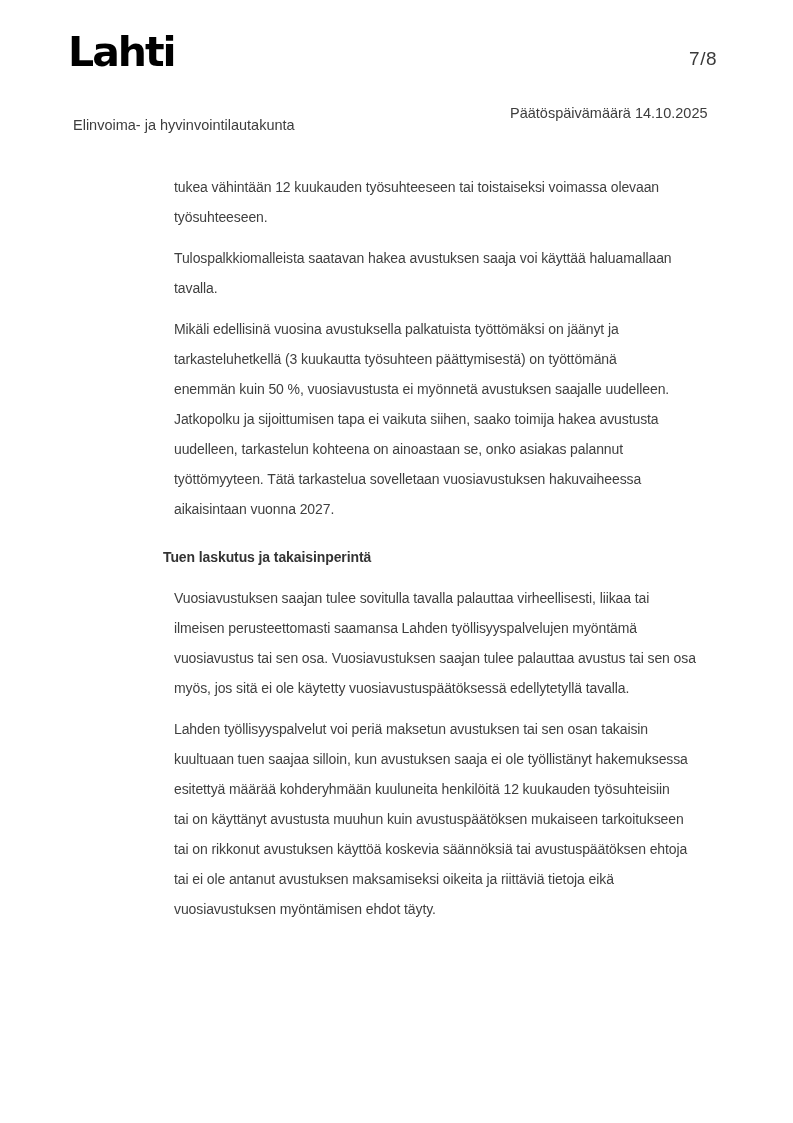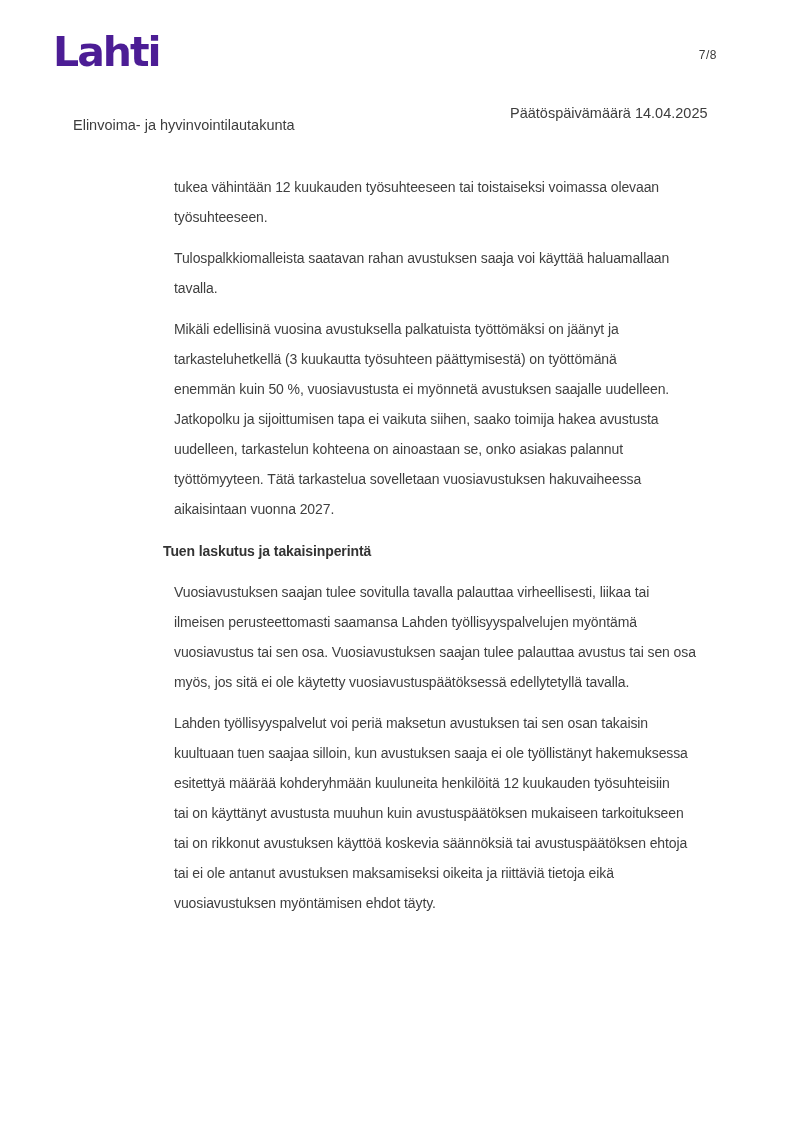--- a/index.html
+++ b/index.html
@@ -13,34 +13,34 @@
     width: 793px;
     height: 1123px;
     background: #ffffff;
     overflow: hidden;
     font-family: "Liberation Sans", sans-serif;
   }
 
   
   .logo {
     position: absolute;
-    left: 53px;
+    left: 68px;
     top: 32px;
     font-family: "DejaVu Sans", sans-serif;
     font-weight: bold;
     font-size: 41px;
     line-height: 1;
     letter-spacing: -2px;
-    color: #4c1d95;
+    color: #000000;
   }
   .page-number {
     position: absolute;
     top: 48px;
     right: 76px;
-    font-size: 12px;
+    font-size: 19px;
     color: #3a3a3a;
     letter-spacing: 0.5px;
   }
   .header-row {
     position: absolute;
     left: 73px;
     right: 73px;
     top: 105px;
     font-size: 14.5px;
     color: #3d3d3d;
@@ -67,47 +67,47 @@
     color: #3f3f3f;
     font-size: 14px;
     line-height: 30px;
     letter-spacing: -0.1px;
   }
   .doc-body p {
     margin: 0 0 11px 11px;
     white-space: pre-line;
   }
   .doc-body h3 {
-    margin: 12px 0 11px 0;
+    margin: 18px 0 11px 0;
     font-size: 14px;
     line-height: 30px;
     font-weight: bold;
     color: #333333;
     white-space: pre-line;
   }
 </style>
 </head>
 <body>
 
 <div class="page">
 
   <div class="logo">Lahti</div>
 
   <div class="page-number">7/8</div>
 
   <div class="header-row">
     <span class="committee">Elinvoima- ja hyvinvointilautakunta</span>
-    <span class="decision-date">Päätöspäivämäärä 14.04.2025</span>
+    <span class="decision-date">Päätöspäivämäärä 14.10.2025</span>
   </div>
 
   <div class="doc-body">
     <p>tukea vähintään 12 kuukauden työsuhteeseen tai toistaiseksi voimassa olevaan
 työsuhteeseen.</p>
 
-    <p>Tulospalkkiomalleista saatavan rahan avustuksen saaja voi käyttää haluamallaan
+    <p>Tulospalkkiomalleista saatavan hakea avustuksen saaja voi käyttää haluamallaan
 tavalla.</p>
 
     <p>Mikäli edellisinä vuosina avustuksella palkatuista työttömäksi on jäänyt ja
 tarkasteluhetkellä (3 kuukautta työsuhteen päättymisestä) on työttömänä
 enemmän kuin 50 %, vuosiavustusta ei myönnetä avustuksen saajalle uudelleen.
 Jatkopolku ja sijoittumisen tapa ei vaikuta siihen, saako toimija hakea avustusta
 uudelleen, tarkastelun kohteena on ainoastaan se, onko asiakas palannut
 työttömyyteen. Tätä tarkastelua sovelletaan vuosiavustuksen hakuvaiheessa
 aikaisintaan vuonna 2027.</p>
 

